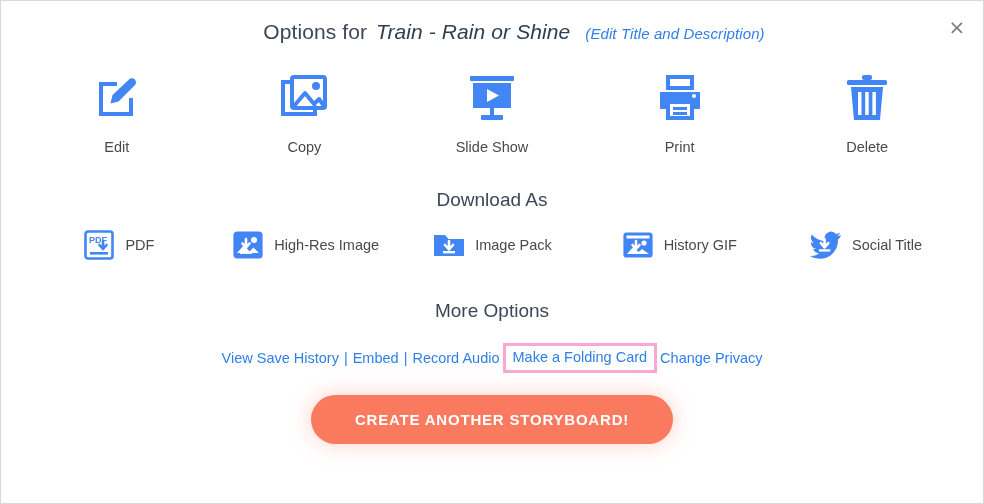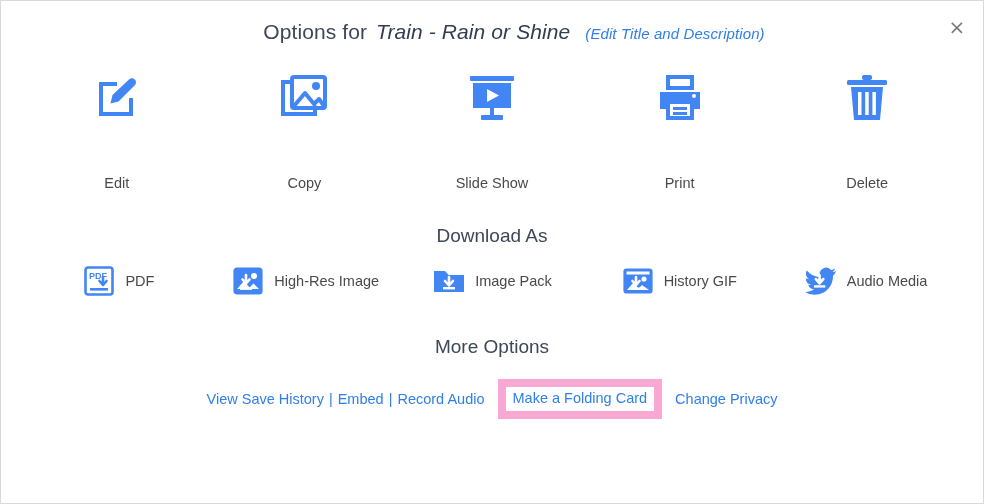--- a/index.html
+++ b/index.html
@@ -42,21 +42,20 @@
   
   .primary-row{
     display:flex;
     margin-top:26px;
     padding:0 22px;
   }
   .primary-item{
     flex:1;
     display:flex;flex-direction:column;align-items:center;
     cursor:pointer;
-    gap:36px;
   }
   .primary-item .glyph{
     height:56px;width:58px;
     display:flex;align-items:center;justify-content:center;
   }
   .primary-item .cap{
     margin-top:13px;
     font-size:14.5px;color:#4a4a4a;
   }
   
@@ -93,23 +92,23 @@
     display:flex;align-items:center;justify-content:center;
     font-size:14.5px;
   }
   .links-row a{
     color:#2f7fe8;text-decoration:none;cursor:pointer;
   }
   .links-row .sep{
     color:#2f7fe8;margin:0 5px;
   }
   .hl-box{
-    border:8px solid #f9a8d4;
+    border:3px solid #f9a8d4;
     padding:4px 7px 5px 7px;
-    margin:0 13px;
+    margin:0 3px;
     display:inline-flex;align-items:center;
     line-height:1;
   }
   
   .cta-wrap{
     margin-top:22px;
     display:flex;justify-content:center;
   }
   .cta{
     background:#fa7a5f;
@@ -260,32 +259,35 @@
     </div>
 
     <div class="dl-item">
       <span class="glyph">
         <svg width="36" height="32" viewBox="0 0 36 32">
           <path d="M34 5.3c-1.2.55-2.5.92-3.9 1.1A6.8 6.8 0 0 0 33 2.7a13.6 13.6 0 0 1-4.3 1.65A6.8 6.8 0 0 0 16.9 10.5c0 .53.06 1.05.17 1.55A19.3 19.3 0 0 1 3 5a6.8 6.8 0 0 0 2.1 9.06 6.7 6.7 0 0 1-3.08-.85v.09a6.8 6.8 0 0 0 5.45 6.66 6.9 6.9 0 0 1-3.07.12 6.8 6.8 0 0 0 6.35 4.72A13.65 13.65 0 0 1 1 27.6a19.25 19.25 0 0 0 10.4 3.05c12.5 0 19.3-10.35 19.3-19.3l-.02-.88A13.8 13.8 0 0 0 34 5.3z" fill="#4285f4"></path>
           <path d="M16.5 10v7.5M12.6 14l3.9 4.4 3.9-4.4" fill="none" stroke="#ffffff" stroke-width="2.8" stroke-linecap="round" stroke-linejoin="round"></path>
           <rect x="10.5" y="20.5" width="12" height="2.5" fill="#ffffff"></rect>
         </svg>
       </span>
-      <span class="cap">Audio Media</span>
+      <span class="cap">Social Title</span>
     </div>
   </div>
 
   <div class="section-head" id="more-head">More Options</div>
 
   <div class="links-row">
     <a>View Save History</a>
     <span class="sep">|</span>
     <a>Embed</a>
     <span class="sep">|</span>
     <a>Record Audio</a>
     <span class="hl-box">
       <a>Make a Folding Card</a>
     </span>
     <a>Change Privacy</a>
   </div>
 
+  <div class="cta-wrap">
+    <button class="cta">CREATE ANOTHER STORYBOARD!</button>
+  </div>
 
 </div>
 
 </body></html>

